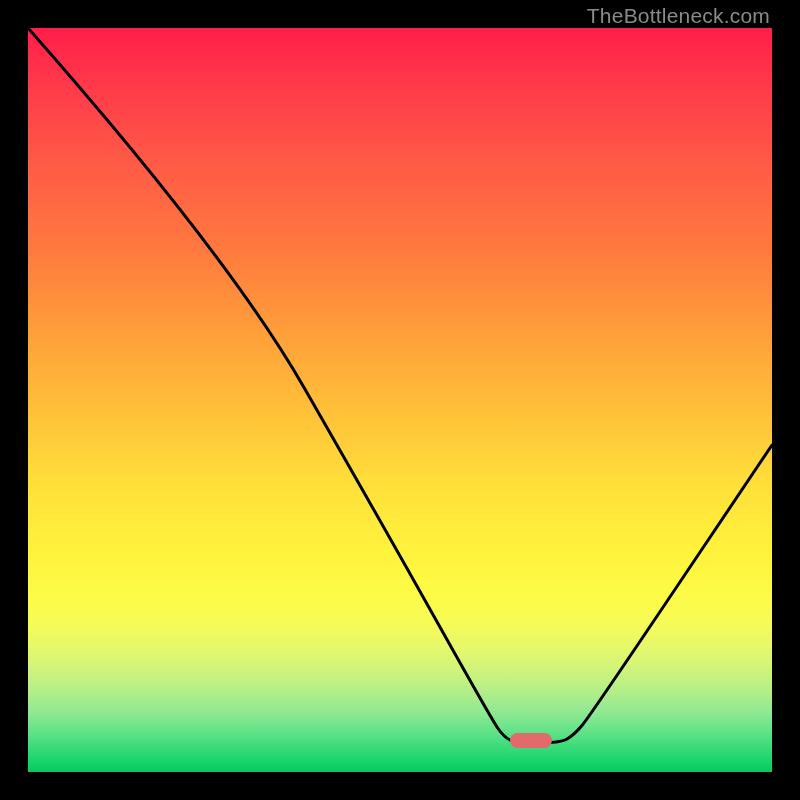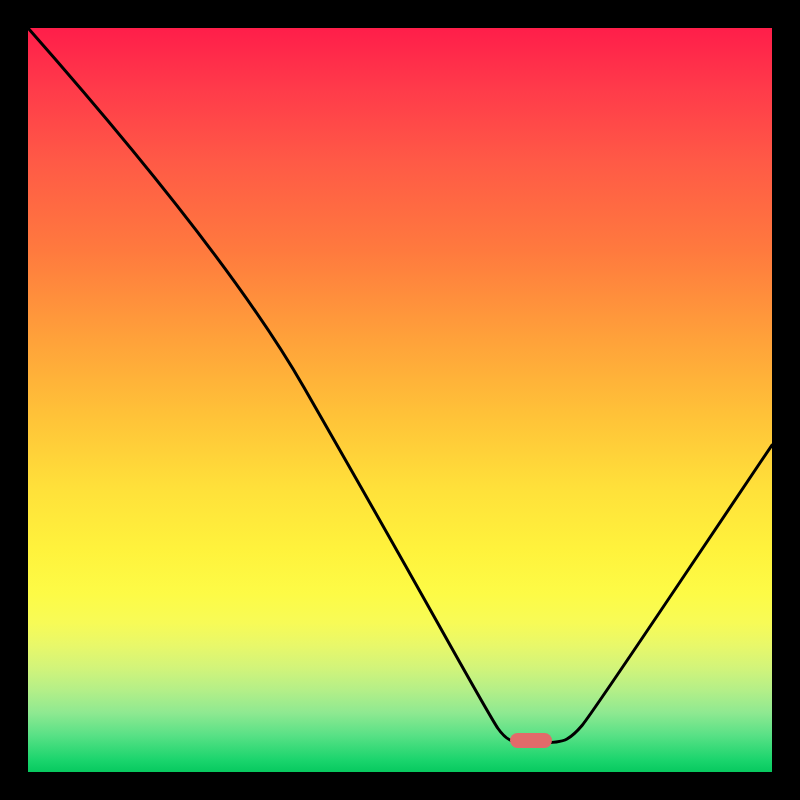--- a/index.html
+++ b/index.html
@@ -73,13 +73,14 @@
 
   <div class="plot">
 
     <svg class="curve" width="744" height="744" viewBox="28 28 744 744">
       <path id="curve-path" d="M 28 28 Q 228 255 304 387.5 Q 380 520 436 620 Q 492 720 498 728.5 Q 504 737 510 740 Q 516 743 538 743 Q 560 743 567 739 Q 574 735 582 725.5 Q 590 716 681 580.5 T 772 445" fill="none" stroke="#000" stroke-width="3" stroke-linecap="round" stroke-linejoin="round"></path>
     </svg>
 
     <div class="marker" id="opt-marker" style="left: 482px; top: 705px;"></div>
   </div>
 
+  <div class="watermark">TheBottleneck.com</div>
 </div>
 
 </body></html>

